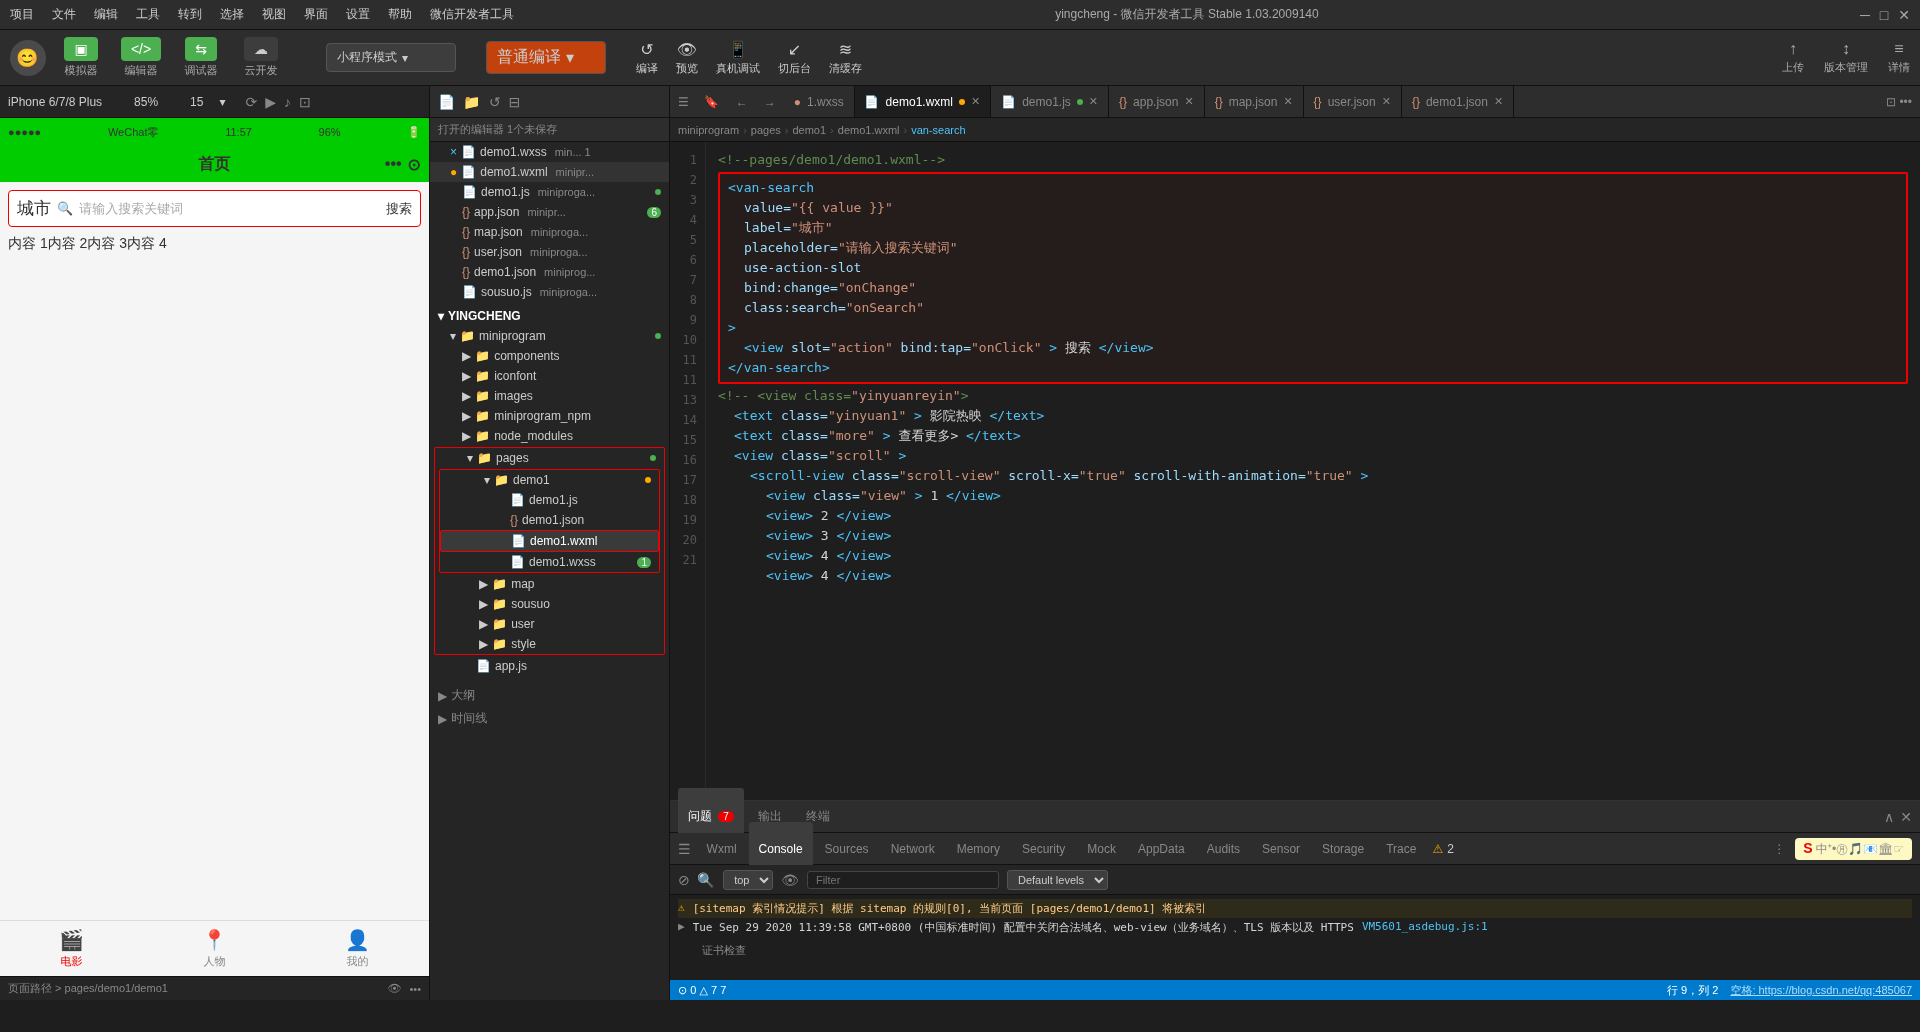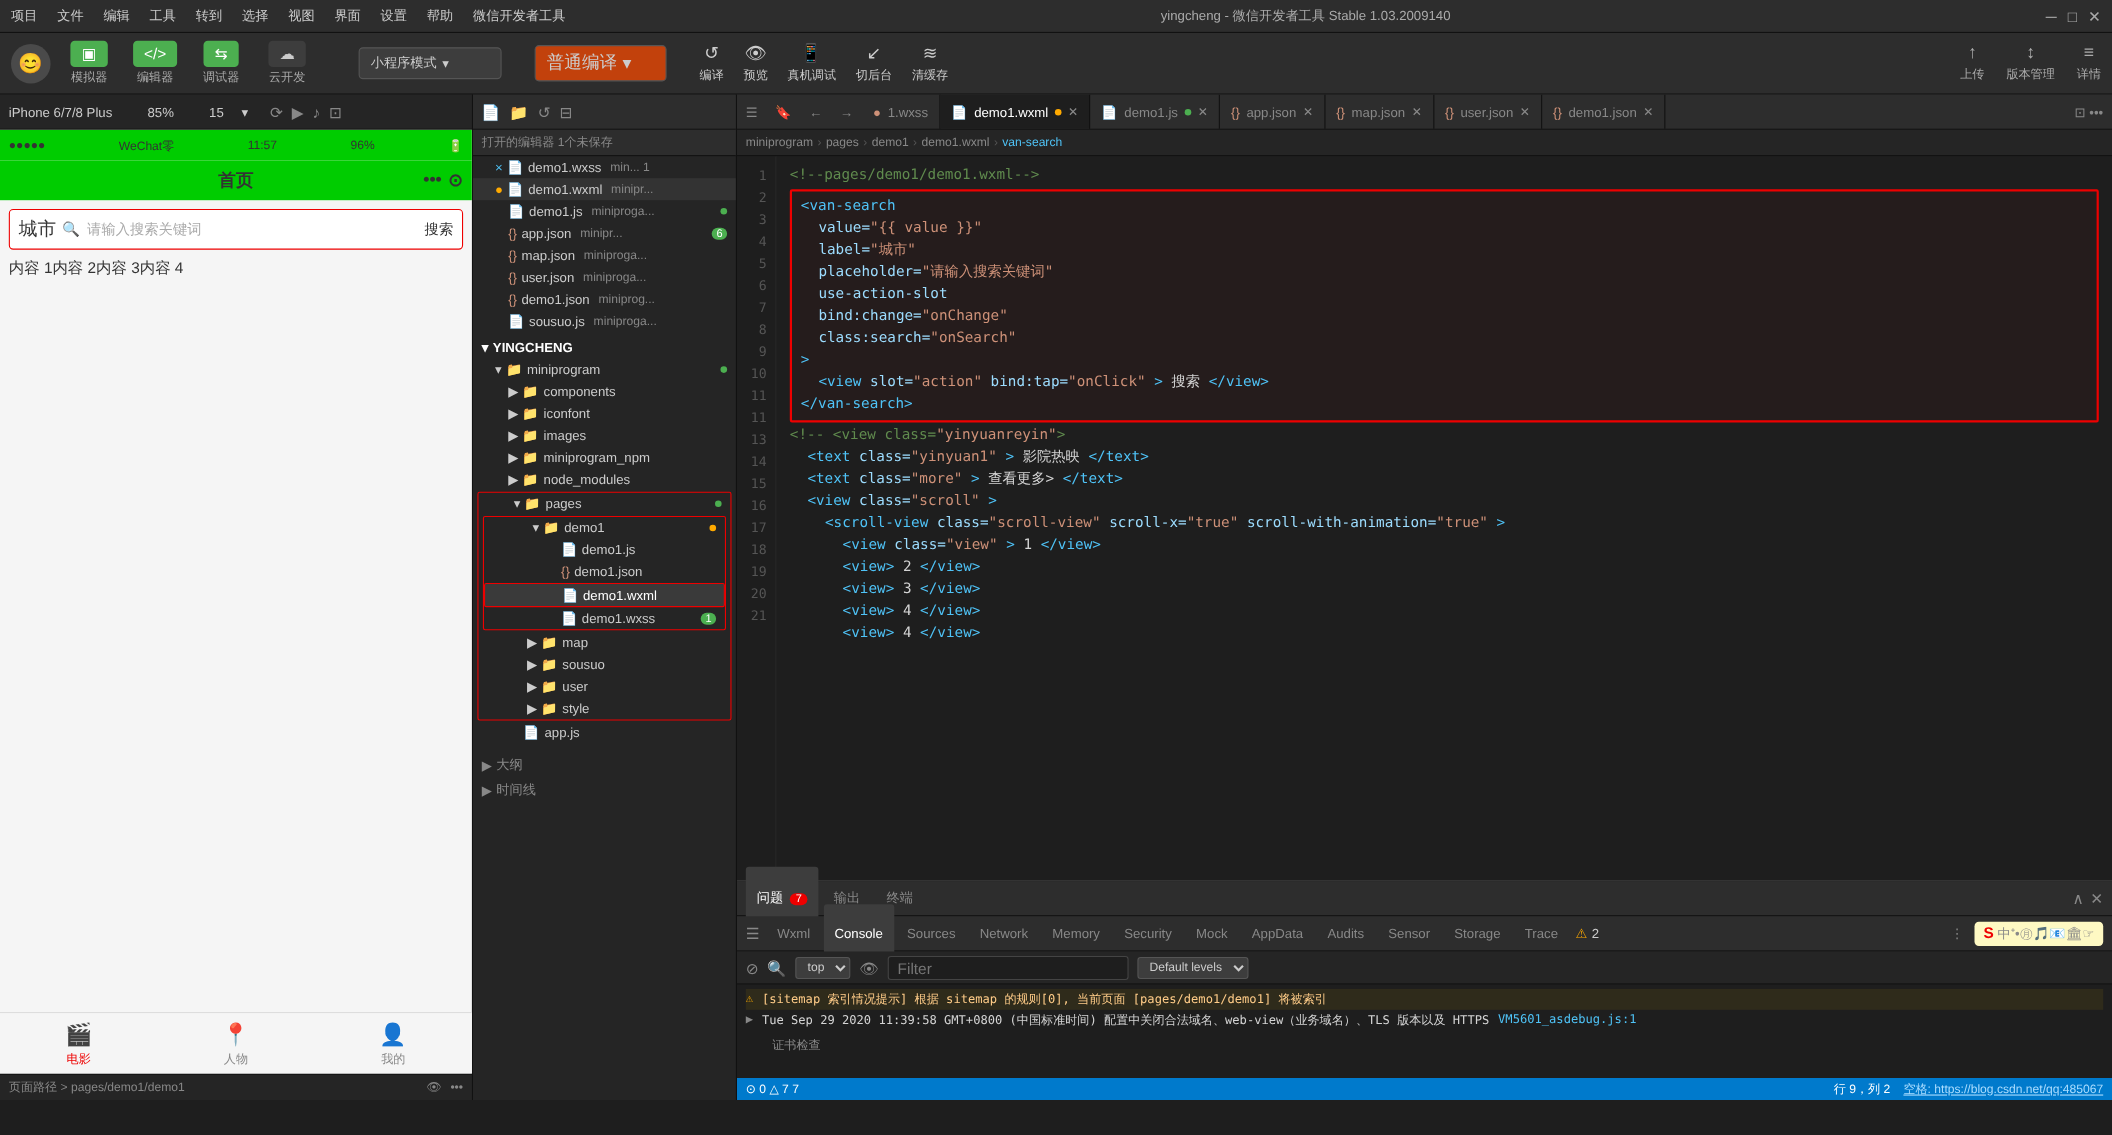--- a/index.html
+++ b/index.html
@@ -487,23 +487,23 @@
       color: #ccc;
       padding: 2px 6px;
       font-size: 11px;
       border-radius: 3px;
     }
     .console-toolbar input {
       background: #1e1e1e;
       border: 1px solid #444;
       color: #ccc;
       padding: 2px 8px;
-      font-size: 14px;
+      font-size: 11px;
       border-radius: 3px;
-      width: 219px;
+      width: 192px;
     }
     .console-toolbar .filter-select {
       background: #3d3d3d;
       border: 1px solid #555;
       color: #ccc;
       padding: 2px 6px;
       font-size: 11px;
       border-radius: 3px;
     }
     .console-content {

